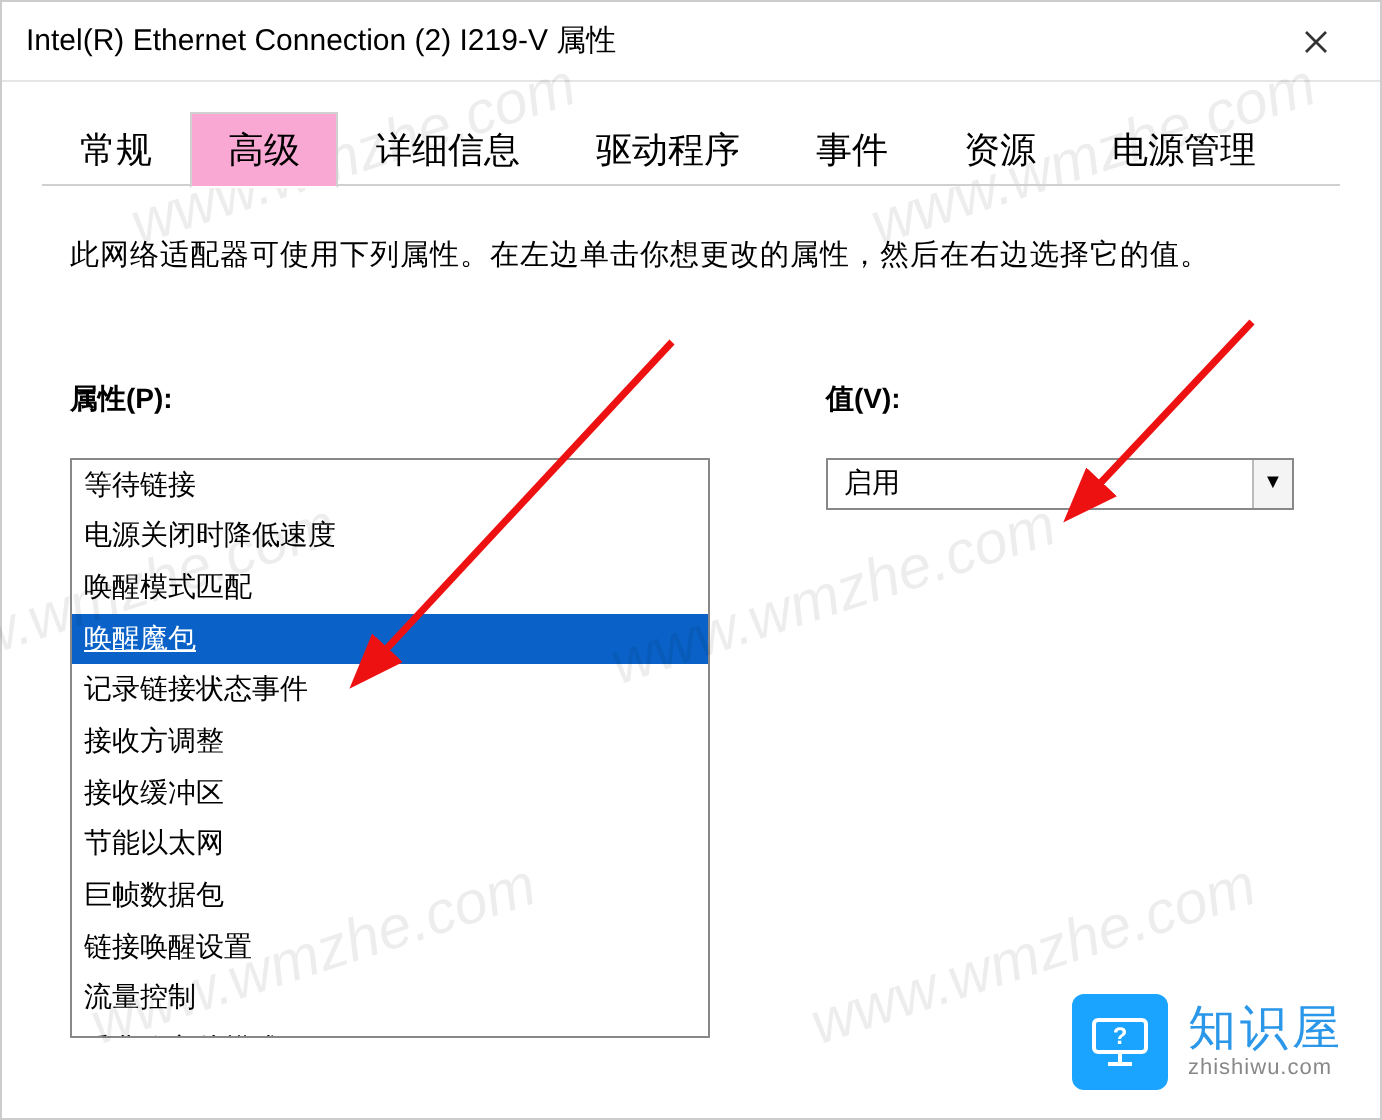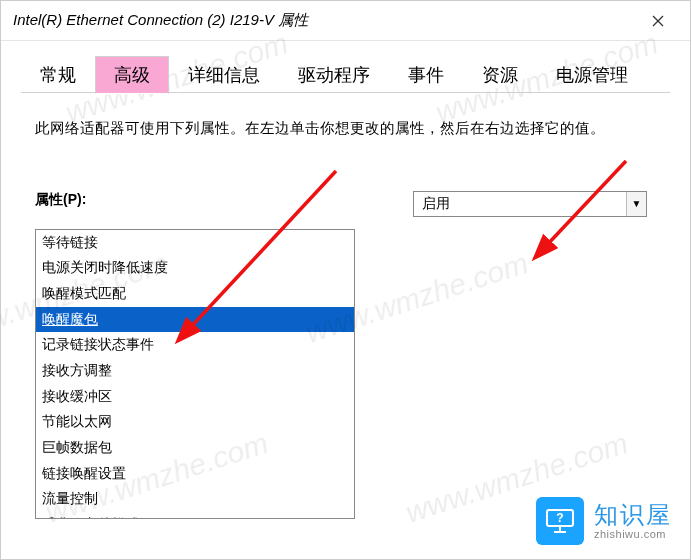--- a/index.html
+++ b/index.html
@@ -14,21 +14,21 @@
   }
   .window { border: 1px solid #ccc; width: 691px; height: 560px; position: relative; }
   .titlebar {
     height: 40px;
     display: flex;
     align-items: center;
     padding: 0 12px;
     border-bottom: 1px solid #e5e5e5;
     font-size: 15px;
   }
-  .titlebar .title { flex: 1; font-style: italic; }
+  .titlebar .title { flex: 1; }
   .titlebar .close {
     width: 40px; height: 40px;
     display: flex; align-items: center; justify-content: center;
     font-size: 18px; color: #333;
   }
   .tabs {
     display: flex;
     padding: 14px 20px 0 20px;
     gap: 0;
     position: relative;
@@ -191,20 +191,21 @@
           <div class="item">接收缓冲区</div>
           <div class="item">节能以太网</div>
           <div class="item">巨帧数据包</div>
           <div class="item">链接唤醒设置</div>
           <div class="item">流量控制</div>
           <div class="item">千兆位主从模式</div>
         </div>
       </div>
 
       <div class="col-right">
+        <div class="field-label">值(V):</div>
         <div class="combo">
           <span class="val">启用</span>
           <span class="btn">▼</span>
         </div>
       </div>
     </div>
   </div>
 
   <svg class="arrow" style="left:160px; top:160px;" width="190" height="190">
     <defs>

